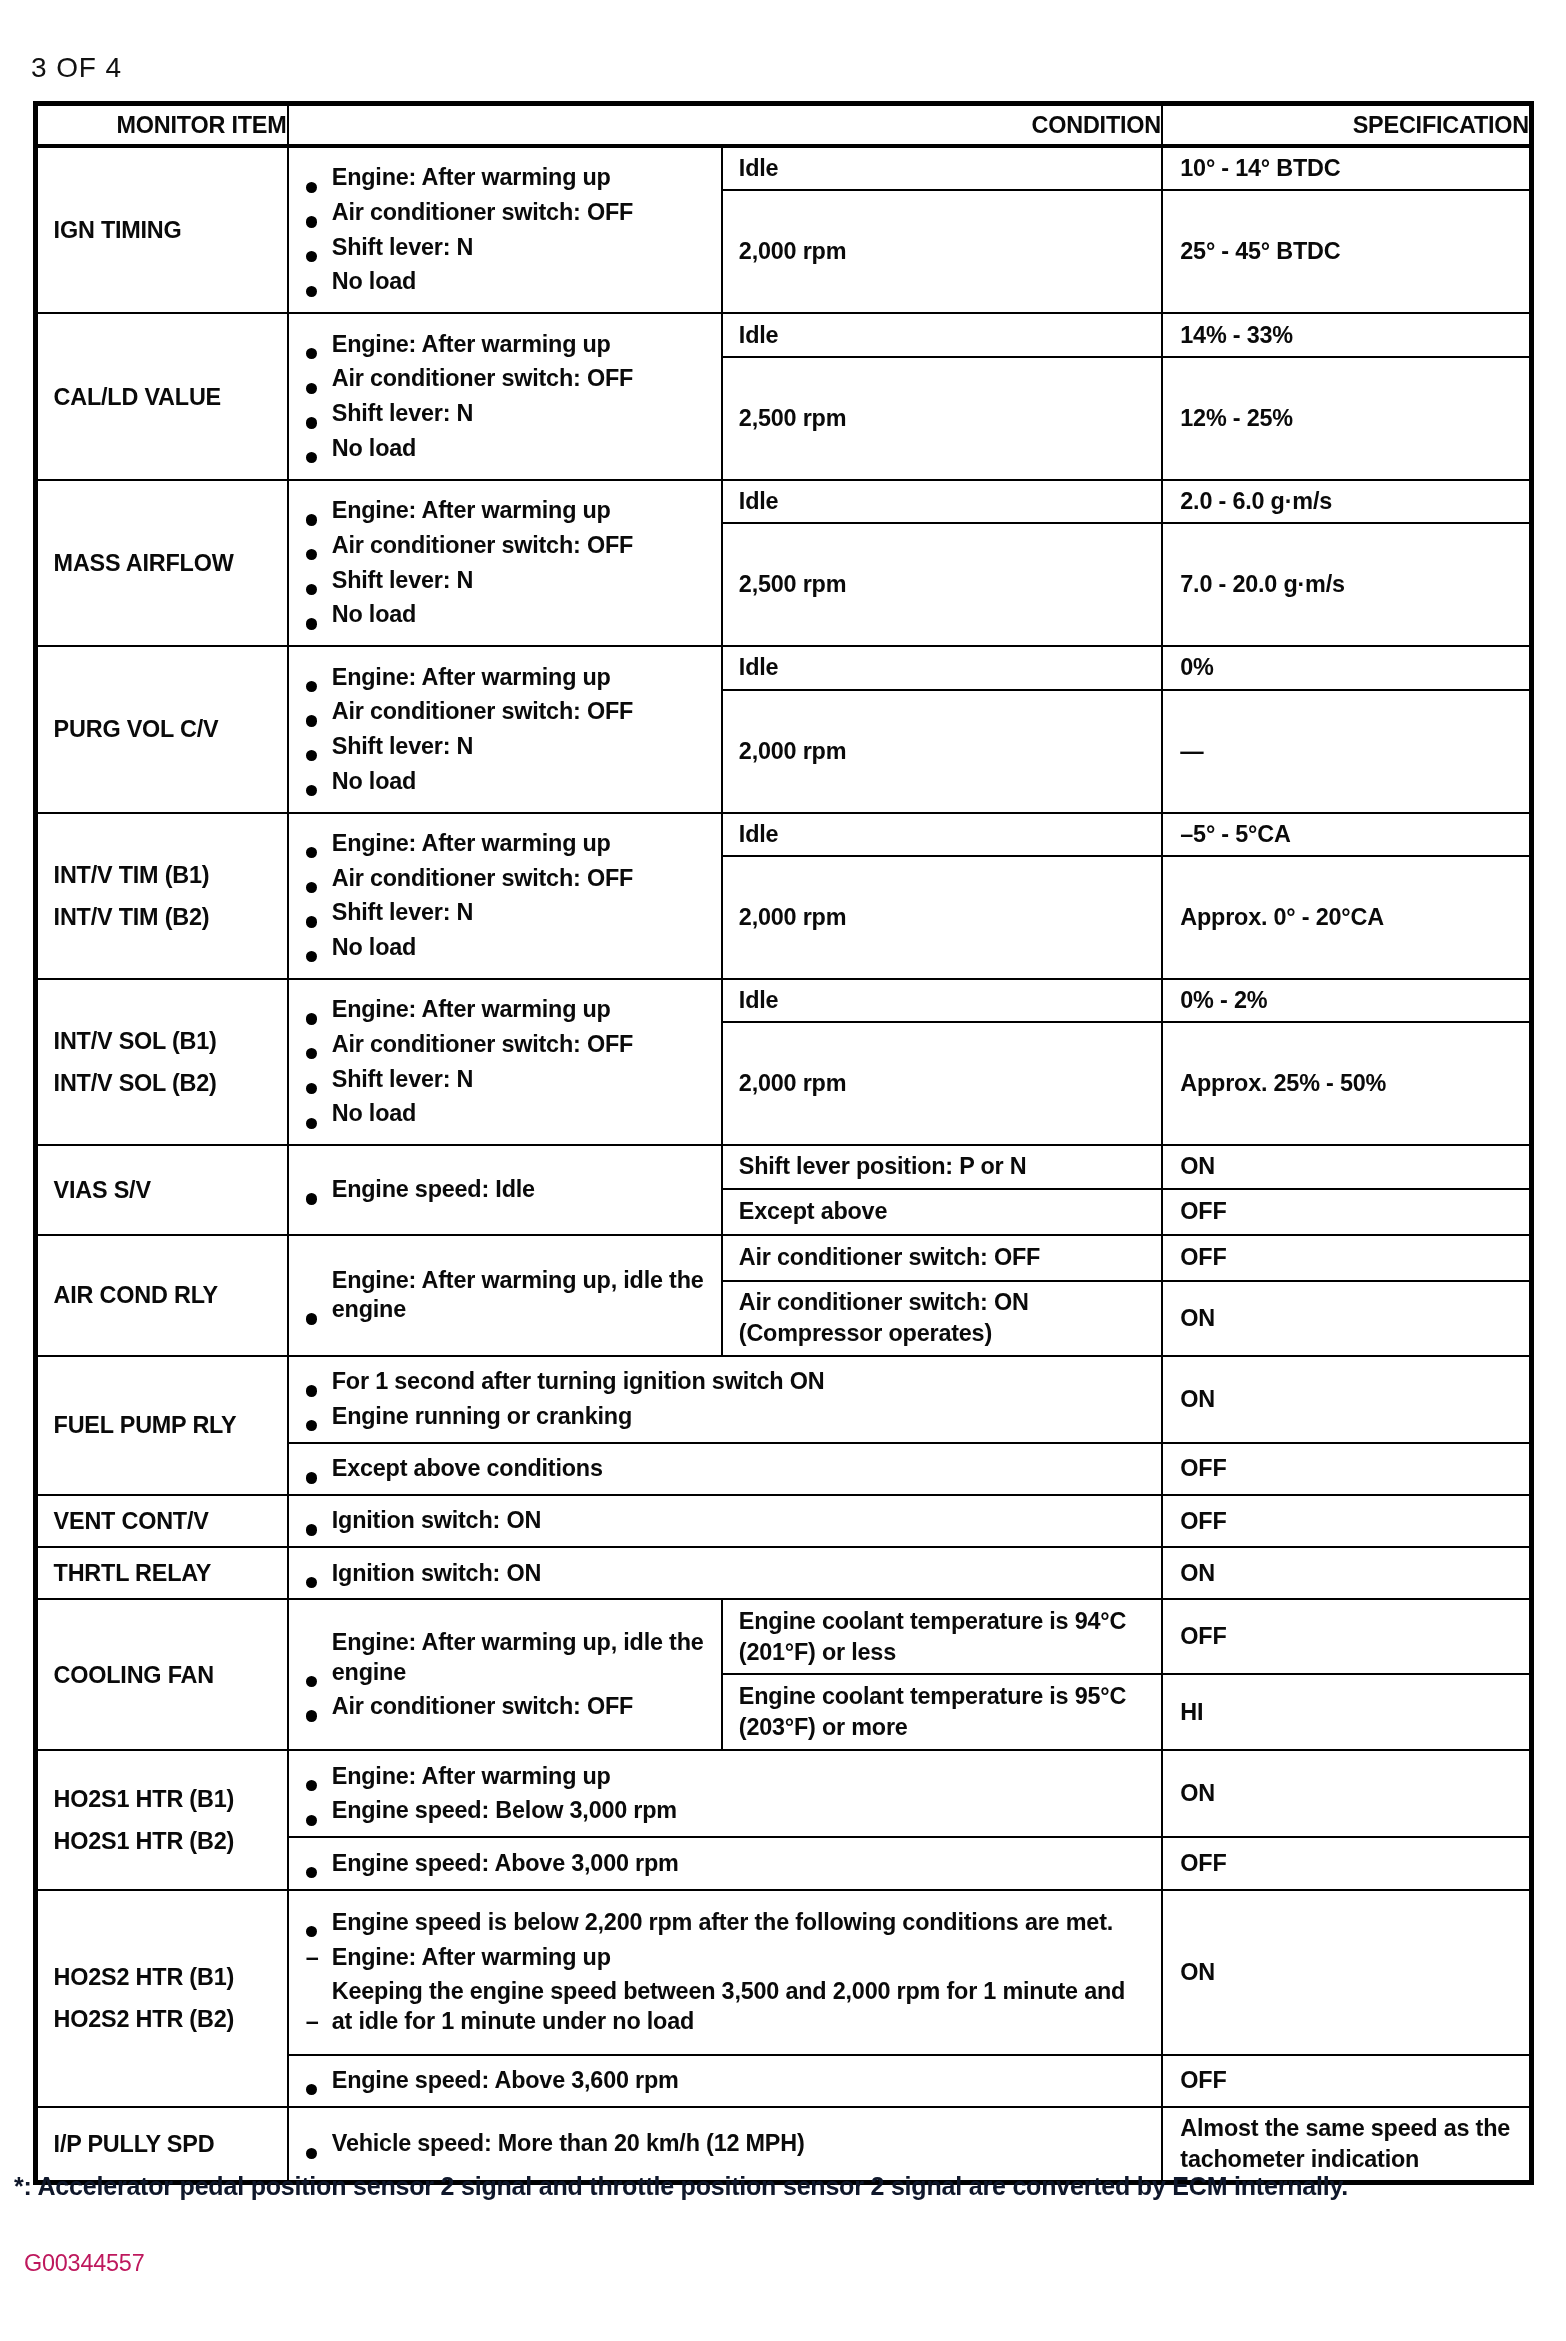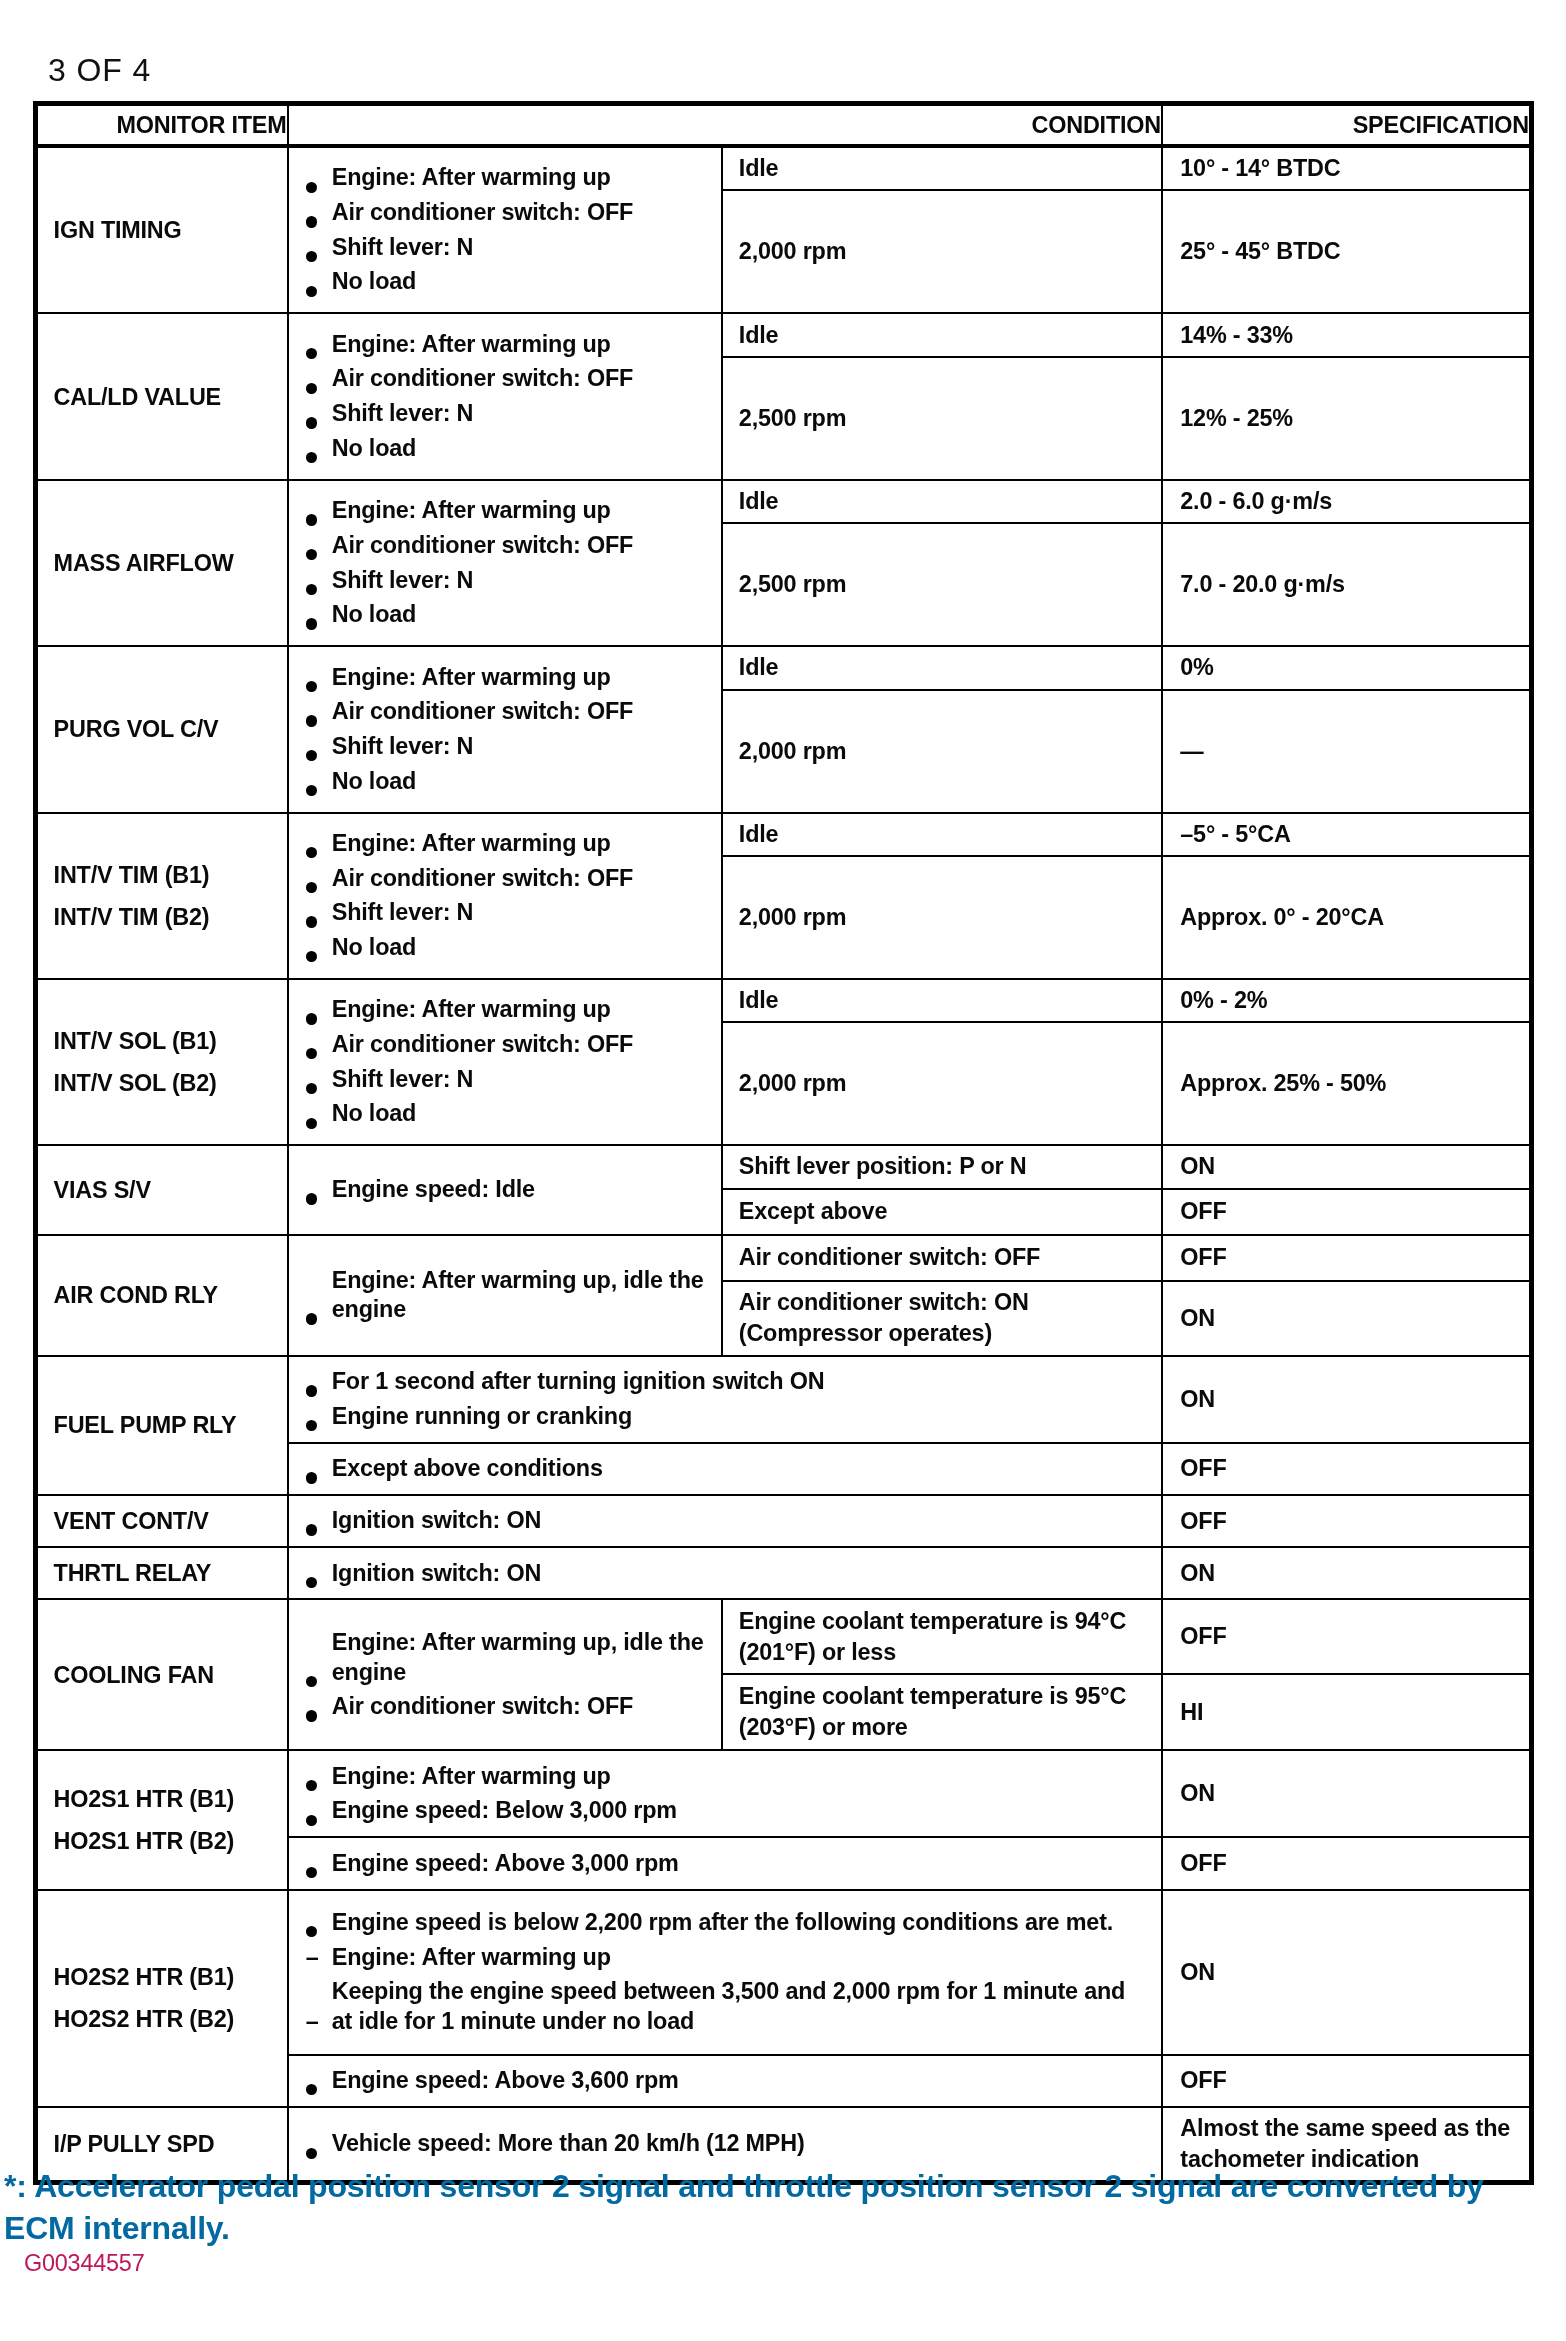--- a/index.html
+++ b/index.html
@@ -3,22 +3,22 @@
 <meta charset="utf-8">
 <style>
   html,body{margin:0;padding:0;}
   body{
     width:1566px;height:2342px;background:#ffffff;color:#0a0a0a;
     font-family:"Liberation Sans", sans-serif;
     letter-spacing:-0.2px;
   }
   .page{position:relative;width:1566px;height:2342px;overflow:hidden;background:#fff;}
   .page-label{
-    position:absolute;left:48px;top:52px;
-    font-size:32px;font-weight:normal;letter-spacing:0.9px;color:#111;
+    position:absolute;left:31px;top:52px;
+    font-size:28px;font-weight:normal;letter-spacing:0.9px;color:#111;
   }
   table.spec-table{
     position:absolute;left:33px;top:101px;
     width:1501px;table-layout:fixed;
     border-collapse:collapse;border:5.2px solid #000;
   }
   col.c-item{width:251px;}
   col.c-condl{width:433px;}
   col.c-condr{width:438px;}
   col.c-spec{width:368px;}
@@ -31,22 +31,22 @@
   td.bcell{padding:5.2px 10.4px 5.2px 17.3px;}
   .bline{display:flex;align-items:flex-end;margin:5.2px 0;line-height:29.5px;}
   .dot{flex:0 0 11.3px;width:11.3px;height:11.3px;border-radius:50%;background:#000;margin:9.5px 14.7px 0 0;}
   .dashm{flex:0 0 26px;}
   .btxt{flex:1 1 auto;}
   
   tr.r50{height:43px;} tr.r52{height:45px;} tr.r53{height:46px;}
   tr.r87{height:75px;} tr.r88{height:76px;} tr.r95{height:82px;}
   tr.r100{height:87px;} tr.r142{height:123px;} tr.r190{height:165px;}
   .footnote{
-    position:absolute;left:4px;top:2165px;width:1543px;
-    font-size:32px;font-weight:bold;line-height:42px;color:#0369a1;
+    position:absolute;left:14px;top:2165px;width:1543px;
+    font-size:25px;font-weight:bold;line-height:42px;color:#0f172a;
   }
   .footnote p{margin:0;}
   .figure-id{
     position:absolute;left:24px;top:2250px;
     font-size:23.4px;font-weight:normal;color:#be185d;
   }
 </style>
 </head>
 <body>
 

